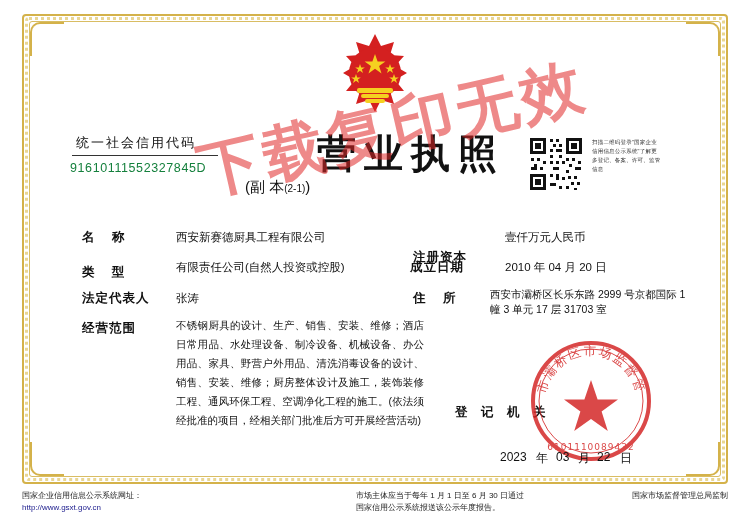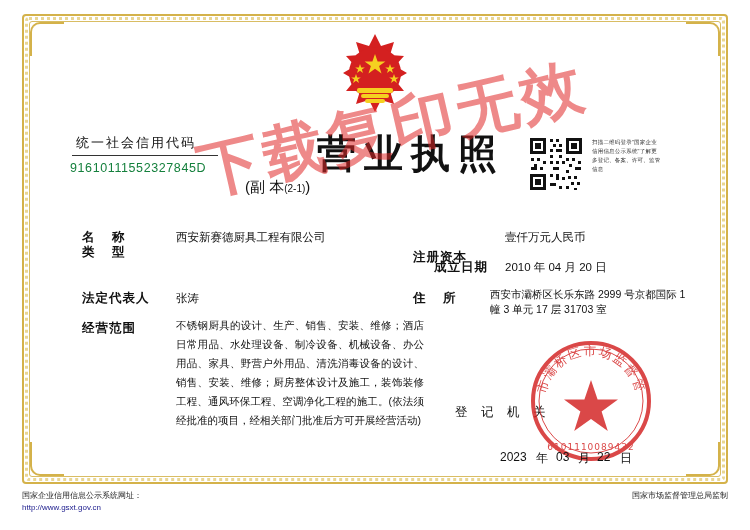--- a/index.html
+++ b/index.html
@@ -145,40 +145,40 @@
   }
   .field-value {
     position: absolute;
     font-size: 11.5px;
     color: #111;
     line-height: 17px;
   }
 
   .l-name   { left: 82px;  top: 229px; }
   .v-name   { left: 176px; top: 229px; }
-  .l-type   { left: 82px;  top: 244px; }
+  .l-type   { left: 82px;  top: 264px; font-family: Liberation Serif, serif; }
   .v-type   { left: 176px; top: 259px; }
   .l-rep    { left: 82px;  top: 290px; letter-spacing: 1px;}
   .v-rep    { left: 176px; top: 290px; }
   .l-scope  { left: 82px;  top: 320px; letter-spacing: 1px;}
   .v-scope  { left: 176px; top: 316px; width: 248px; font-size: 10.5px; line-height: 19px; text-align: justify;}
 
   .l-cap    { left: 413px; top: 229px; letter-spacing: 1px; margin-top: 20px;}
   .v-cap    { left: 505px; top: 229px; }
-  .l-date   { left: 434px; top: 259px; letter-spacing: 1px;}
+  .l-date   { left: 410px; top: 259px; letter-spacing: 1px;}
   .v-date   { left: 505px; top: 259px; }
   .l-addr   { left: 413px; top: 290px; }
   .v-addr   { left: 490px; top: 287px; width: 200px; font-size: 10.5px; line-height: 15px;}
 
   
   .l-auth {
     position: absolute;
     left: 455px; top: 404px;
     font-size: 12.5px;
-    font-weight: normal;
+    font-weight: bold;
     letter-spacing: 5px;
     color: #111;
   }
 
   
   .seal {
     position: absolute;
     left: 528px; top: 338px;
     width: 126px; height: 126px;
     opacity: .82;
@@ -333,20 +333,21 @@
         <rect x="46" y="52" width="3" height="2"></rect>
       </g>
     </svg>
   </div>
   <div class="qr-note">扫描二维码登录"国家企业信用信息公示系统"了解更多登记、备案、许可、监管信息</div>
 
   <div class="field-label l-name">名 称</div>
   <div class="field-value v-name">西安新赛德厨具工程有限公司</div>
 
   <div class="field-label l-type">类 型</div>
+  <div class="field-value v-type">有限责任公司(自然人投资或控股)</div>
 
   <div class="field-label l-rep">法定代表人</div>
   <div class="field-value v-rep">张涛</div>
 
   <div class="field-label l-scope">经营范围</div>
   <div class="field-value v-scope">不锈钢厨具的设计、生产、销售、安装、维修；酒店日常用品、水处理设备、制冷设备、机械设备、办公用品、家具、野营户外用品、清洗消毒设备的设计、销售、安装、维修；厨房整体设计及施工，装饰装修工程、通风环保工程、空调净化工程的施工。(依法须经批准的项目，经相关部门批准后方可开展经营活动)</div>
 
   <div class="field-label l-cap">注册资本</div>
   <div class="field-value v-cap">壹仟万元人民币</div>
 
@@ -380,18 +381,22 @@
     <span class="d-d-lab">日</span>
   </div>
 
   <div class="watermark">下载复印无效</div>
 
   <div class="footer">
     <div class="foot-left">
       <div>国家企业信用信息公示系统网址：</div>
       <div class="url">http://www.gsxt.gov.cn</div>
     </div>
+    <div class="foot-center">
+      <div>市场主体应当于每年 1 月 1 日至 6 月 30 日通过</div>
+      <div>国家信用公示系统报送该公示年度报告。</div>
+    </div>
     <div class="foot-right">
       <div>国家市场监督管理总局监制</div>
     </div>
   </div>
 
 </div>
 
 </body></html>

